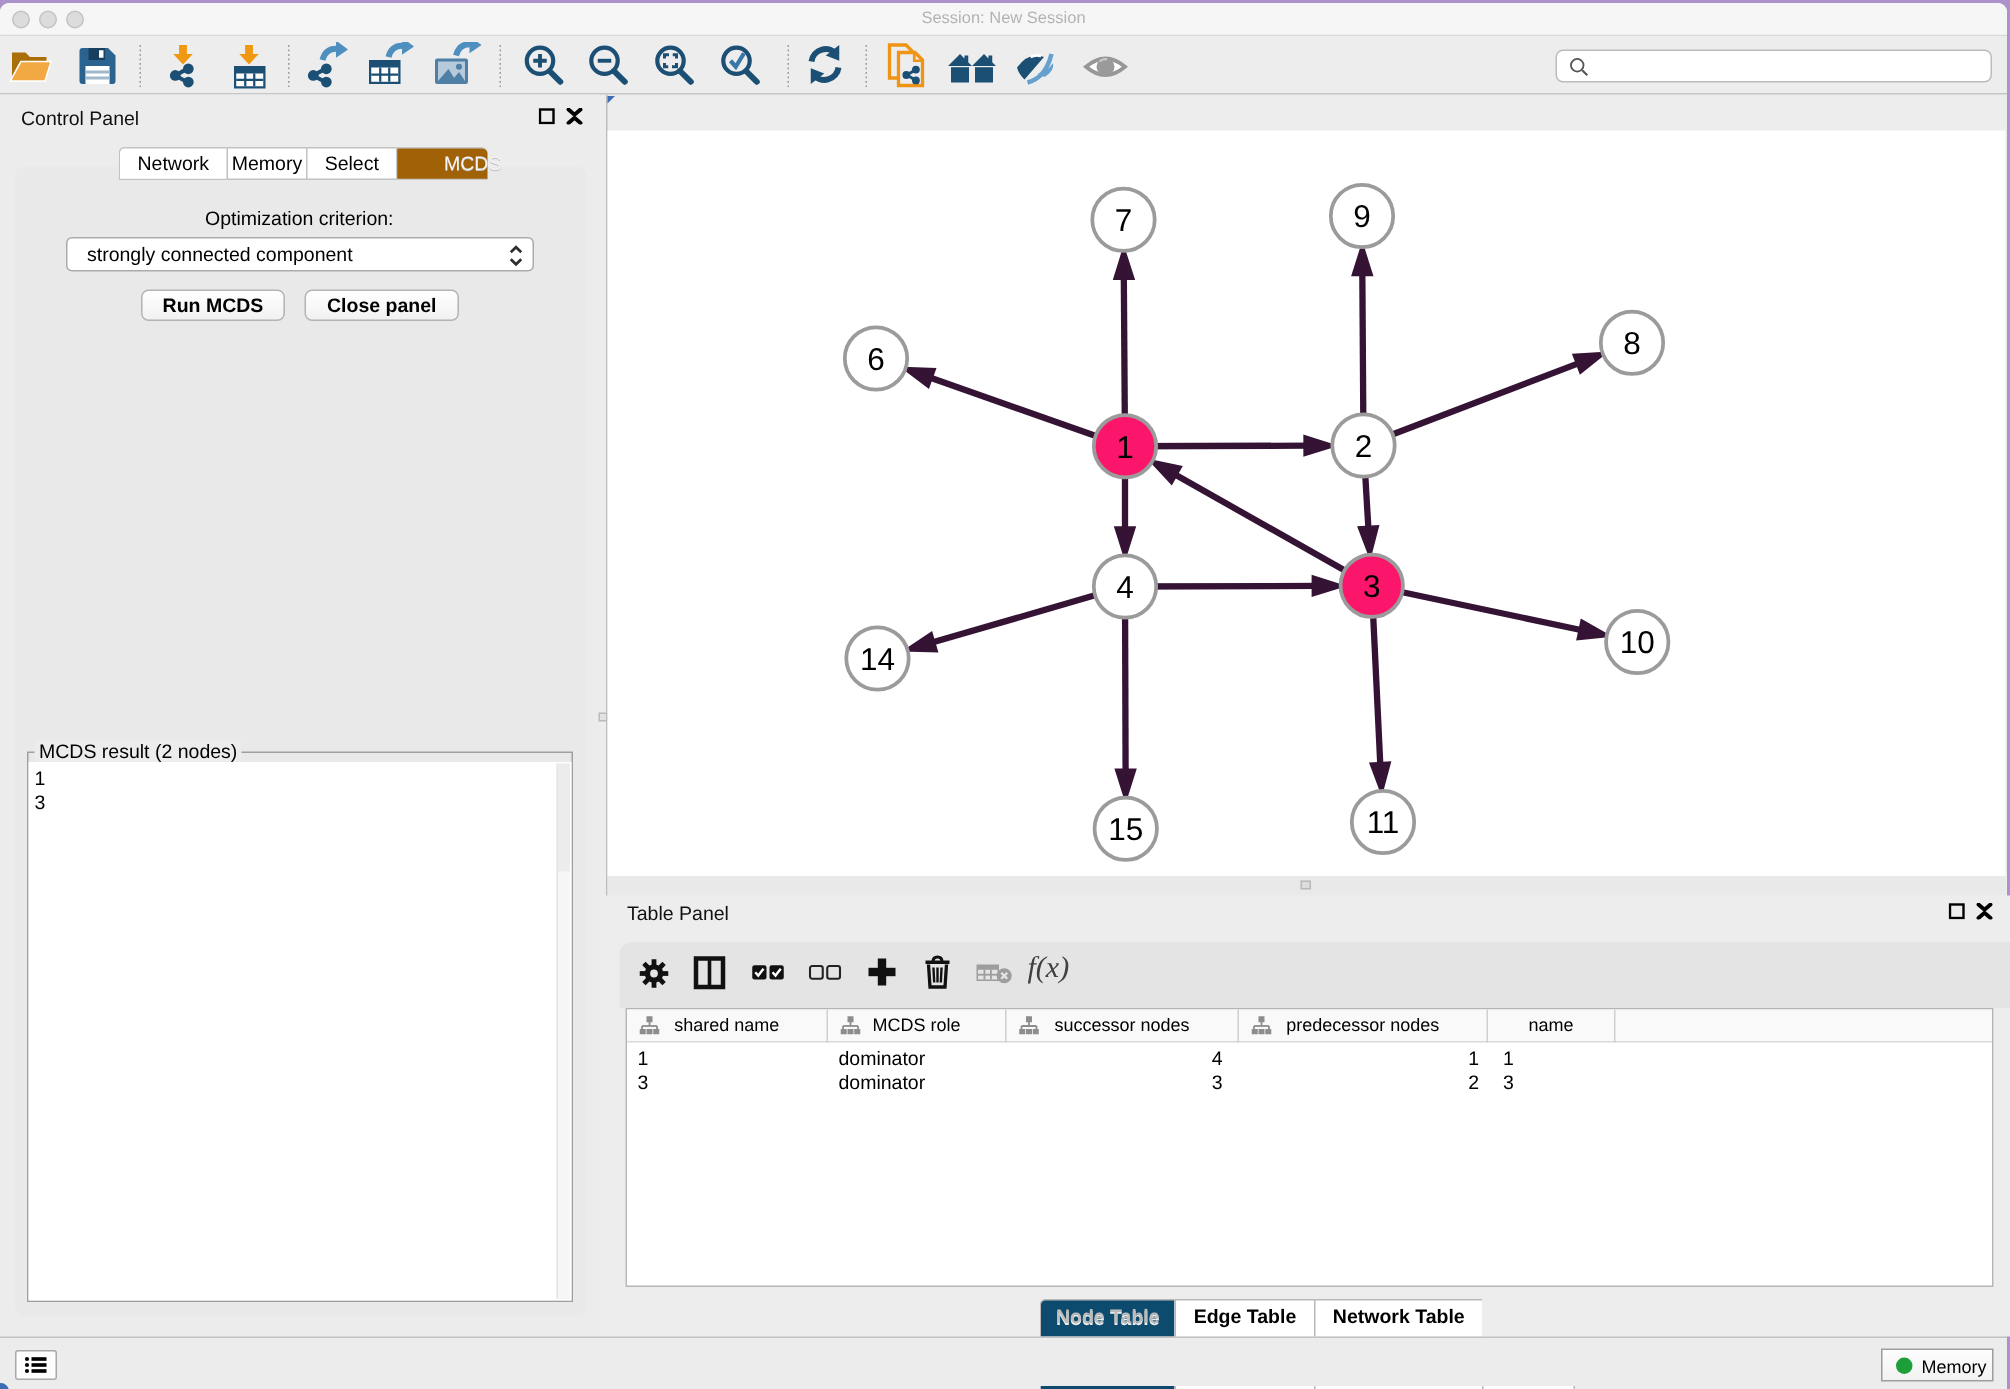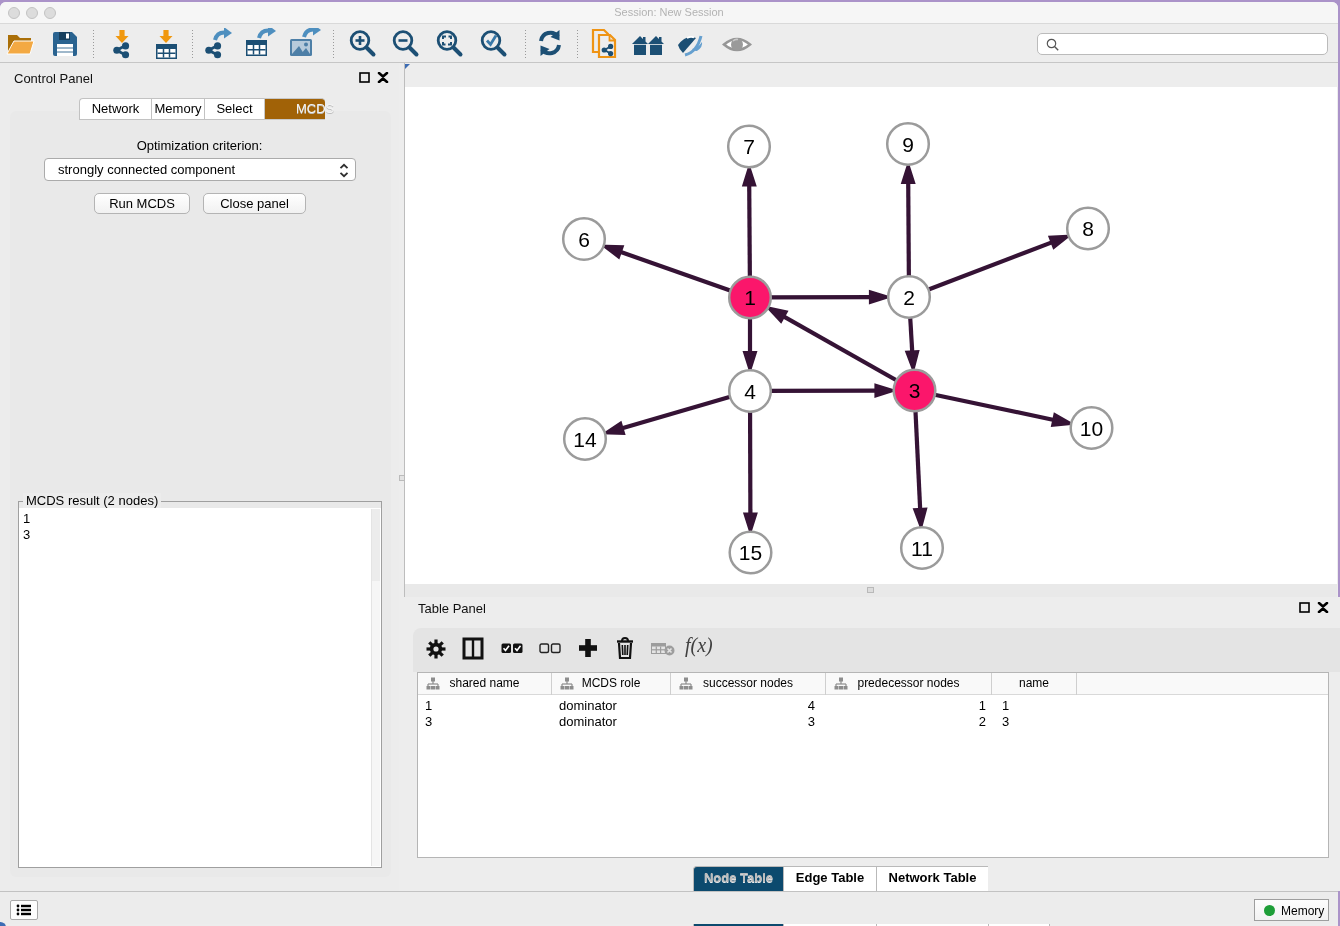--- a/index.html
+++ b/index.html
@@ -32,21 +32,21 @@
 .tab { font-size:13px; padding:2px 0 3px 0; text-align:center; background:#fff;
   border:1px solid #c2c2c2; border-right:none; color:#000; }
 .tab.sel { background:#a16207; color:#f3f3f3; border-color:#c8c8c8;
   text-shadow:0 1px 0 #bbb; border-radius:0 4px 0 0;padding-left:31px; }
 .tab:first-child { border-radius:4px 0 0 0; }
 #opt-label { position:absolute; left:0; top:75px; width:399px; text-align:center; font-size:13px; }
 #opt-select { position:absolute; left:44px; top:95px; width:312px; height:23px; background:#fff;
   border:1px solid #ababab; border-radius:4px; font-size:13px; }
 #opt-select span.txt { position:absolute; left:13px; top:3px; }
 .btn { position:absolute; top:130px; height:21px; background:linear-gradient(#ffffff,#f1f1f1);
-  border:1px solid #b4b4b4; border-radius:5px; font-size:13px; text-align:center; padding-top:2px; }
+  border:1px solid #b4b4b4; border-radius:5px; font-size:13px; text-align:center; padding-top:2px;font-weight:bold; }
 
 #grpbox { position:absolute; left:18px; top:438px; width:364px; height:367px;
   border:1px solid #9f9f9f; }
 #grpbox-label { position:absolute; left:23px; top:430px; background:#ececec; font-size:13px; padding:0 3px; }
 #grpwhite { position:absolute; left:19px; top:445px; width:362px; height:359px; background:#fff; }
 #grp-scroll { position:absolute; right:1px; top:1px; width:9px; height:357px; background:#f6f6f6;
   border-left:1px solid #e4e4e4; }
 #grp-thumb { position:absolute; right:0px; top:0px; width:8px; height:72px; background:#ececec; }
 
 #netpanel { position:absolute; left:405px; top:62px; width:932px; height:533px; }

